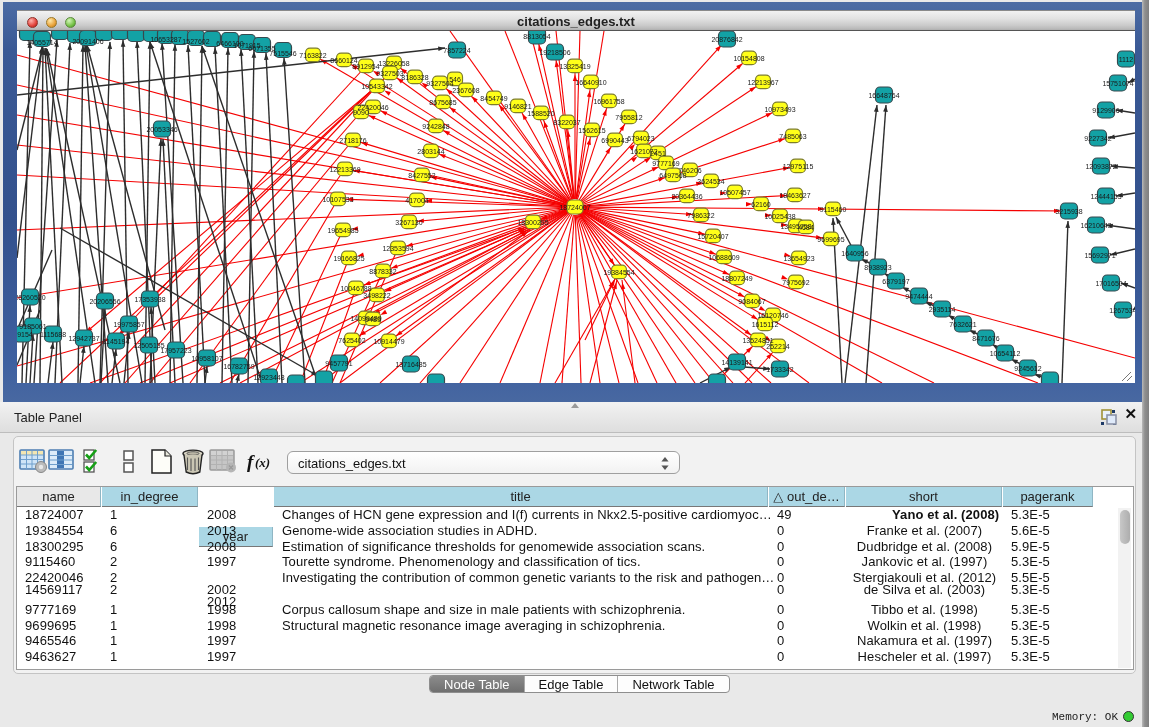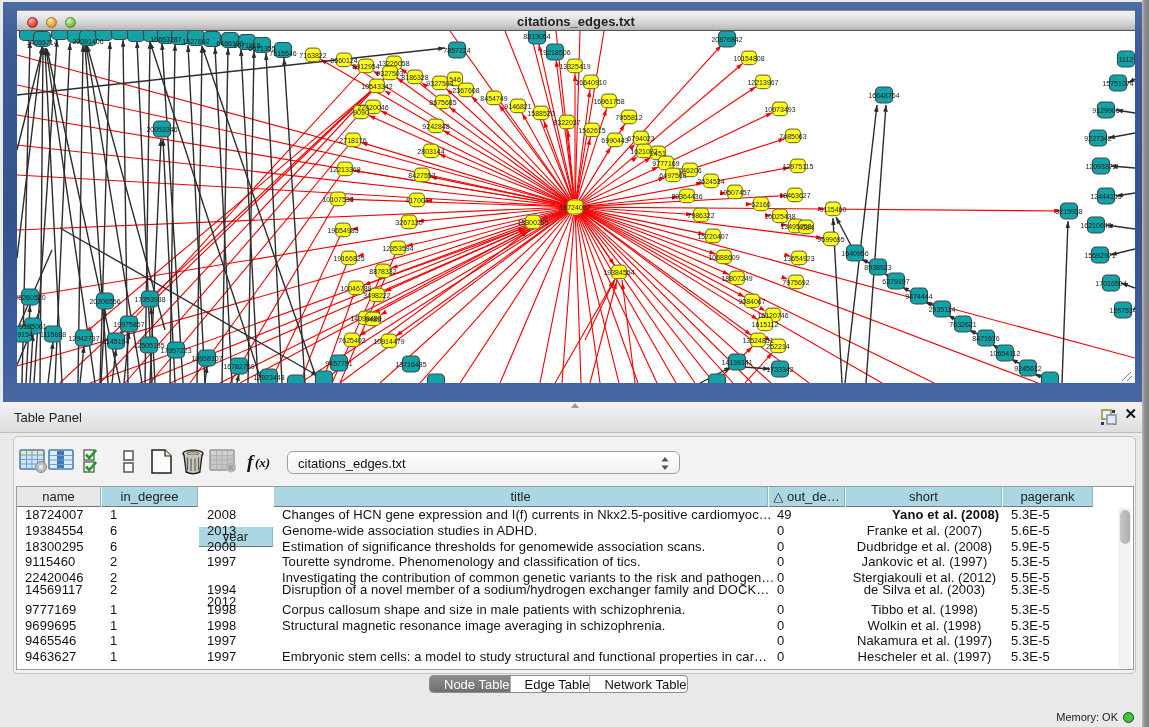--- a/index.html
+++ b/index.html
@@ -19,24 +19,24 @@
 #combobox { position:absolute; left:273px; top:14px; width:393px; height:23px; background:linear-gradient(180deg,#ffffff,#f2f2f2); border:1px solid #9f9f9f; border-radius:6px; }
 #combobox .txt { position:absolute; left:10px; top:4px; font-size:13px; color:#111; }
 #table { position:absolute; left:2px; top:49px; width:1118px; height:184px; background:#fff; border:1px solid #9a9a9a; }
 .hcell { position:absolute; top:0; height:20px; border-right:1px solid #8fb6c4; border-bottom:1px solid #777; font-size:13px; color:#222; text-align:center; line-height:20px; }
 .trow { position:absolute; left:0; width:1077px; height:16px; }
 .cell { position:absolute; letter-spacing:0.1px; font-size:13px; color:#111; white-space:nowrap; overflow:hidden; height:16px; line-height:16px; }
 #rowsarea { position:absolute; left:0px; top:20px; width:1077px; height:162px; }
 #vscroll { position:absolute; right:2px; top:21px; width:13px; height:160px; background:#f2f2f2; }
 #vscroll .thumb { position:absolute; left:1.5px; top:2px; width:10px; height:34px; background:linear-gradient(90deg,#c8c8c8,#adadad); border-radius:5px; }
 #tabs { position:absolute; left:429px; top:273px; height:18px; display:flex; border:1px solid #8e8e8e; border-radius:4px; overflow:hidden; background:#fdfdfd; }
-#tabs .tab { font-size:13px; padding:1px 0 0 14px; color:#111; line-height:16px; }
+#tabs .tab { font-size:13px; padding:1px 14px 0 14px; color:#111; line-height:16px; }
 #tabs .sel { background:linear-gradient(180deg,#8c8c8c,#6f6f6f); color:#fff; }
 #tabs .sep { width:1px; background:#aaa; }
-#statusright { position:absolute; right:8px; top:309px; font-size:11px; color:#222; }
+#statusright { position:absolute; right:8px; top:309px; font-size:11px; color:#222;font-family:Liberation Mono, monospace; }
 #memdot { display:inline-block; width:11px; height:11px; border-radius:50%; background:#33cc33; border:1.5px solid #333; vertical-align:-2px; margin-left:5px; }
 #rstrip { position:absolute; right:0; top:0; width:7px; height:727px; background:linear-gradient(90deg,#b9b9b9,#8f8f8f 40%,#7f7f7f); }
 #topcaret { position:absolute; left:571px; top:403px; width:0; height:0; border-left:4px solid transparent; border-right:4px solid transparent; border-bottom:5px solid #9a9a9a; }
 </style></head>
 <body>
 <div id="frame"></div>
 <div id="win">
   <div id="graph">
       <svg width="1118" height="352" viewBox="17 31 1118 352" style="display:block">
 <line x1="580.4" y1="201.1" x2="725.0" y2="41.2" stroke="#f50000" stroke-width="1.1"></line>
@@ -783,22 +783,21 @@
             <div class="cell" style="left:93px;width:96px;text-align:left;top:0px;">2</div>
             <div class="cell" style="left:190px;width:74px;text-align:left;top:0px;margin-top:24px;">2012</div>
             <div class="cell" style="left:265px;width:494px;text-align:left;top:0px;">Investigating the contribution of common genetic variants to the risk and pathogen…</div>
             <div class="cell" style="left:760px;width:76px;text-align:left;top:0px;">0</div>
             <div class="cell" style="left:829px;width:157px;text-align:center;top:0px;">Stergiakouli et al. (2012)</div>
             <div class="cell" style="left:994px;width:90px;text-align:left;top:0px;">5.5E‑5</div>
           </div>
 <div class="trow" style="top:75px;">
             <div class="cell" style="left:8px;width:84px;text-align:left;top:0px;">14569117</div>
             <div class="cell" style="left:93px;width:96px;text-align:left;top:0px;">2</div>
-            <div class="cell" style="left:190px;width:74px;text-align:left;top:0px;">1994</div>
-            <div class="cell" style="left:265px;width:494px;text-align:left;top:0px;">Disruption of a novel member of a sodium/hydrogen exchanger family and DOCK…</div>
+            <div class="cell" style="left:190px;width:74px;text-align:left;top:0px;">2002</div>
             <div class="cell" style="left:760px;width:76px;text-align:left;top:0px;">0</div>
             <div class="cell" style="left:829px;width:157px;text-align:center;top:0px;">de Silva et al. (2003)</div>
             <div class="cell" style="left:994px;width:90px;text-align:left;top:0px;">5.3E‑5</div>
           </div>
 <div class="trow" style="top:94.79999999999973px;">
             <div class="cell" style="left:8px;width:84px;text-align:left;top:0px;">9777169</div>
             <div class="cell" style="left:93px;width:96px;text-align:left;top:0px;">1</div>
             <div class="cell" style="left:190px;width:74px;text-align:left;top:0px;">1998</div>
             <div class="cell" style="left:265px;width:494px;text-align:left;top:0px;">Corpus callosum shape and size in male patients with schizophrenia.</div>
             <div class="cell" style="left:760px;width:76px;text-align:left;top:0px;">0</div>
@@ -819,21 +818,20 @@
             <div class="cell" style="left:93px;width:96px;text-align:left;top:0px;">1</div>
             <div class="cell" style="left:190px;width:74px;text-align:left;top:0px;">1997</div>
             <div class="cell" style="left:760px;width:76px;text-align:left;top:0px;">0</div>
             <div class="cell" style="left:829px;width:157px;text-align:center;top:0px;">Nakamura et al. (1997)</div>
             <div class="cell" style="left:994px;width:90px;text-align:left;top:0px;">5.3E‑5</div>
           </div>
 <div class="trow" style="top:142.1999999999996px;">
             <div class="cell" style="left:8px;width:84px;text-align:left;top:0px;">9463627</div>
             <div class="cell" style="left:93px;width:96px;text-align:left;top:0px;">1</div>
             <div class="cell" style="left:190px;width:74px;text-align:left;top:0px;">1997</div>
-            <div class="cell" style="left:265px;width:494px;text-align:left;top:0px;">Embryonic stem cells: a model to study structural and functional properties in car…</div>
             <div class="cell" style="left:760px;width:76px;text-align:left;top:0px;">0</div>
             <div class="cell" style="left:829px;width:157px;text-align:center;top:0px;">Hescheler et al. (1997)</div>
             <div class="cell" style="left:994px;width:90px;text-align:left;top:0px;">5.3E‑5</div>
           </div>
         </div>
       <div id="vscroll">
           <div class="thumb"></div>
         </div>
     </div>
   </div>

